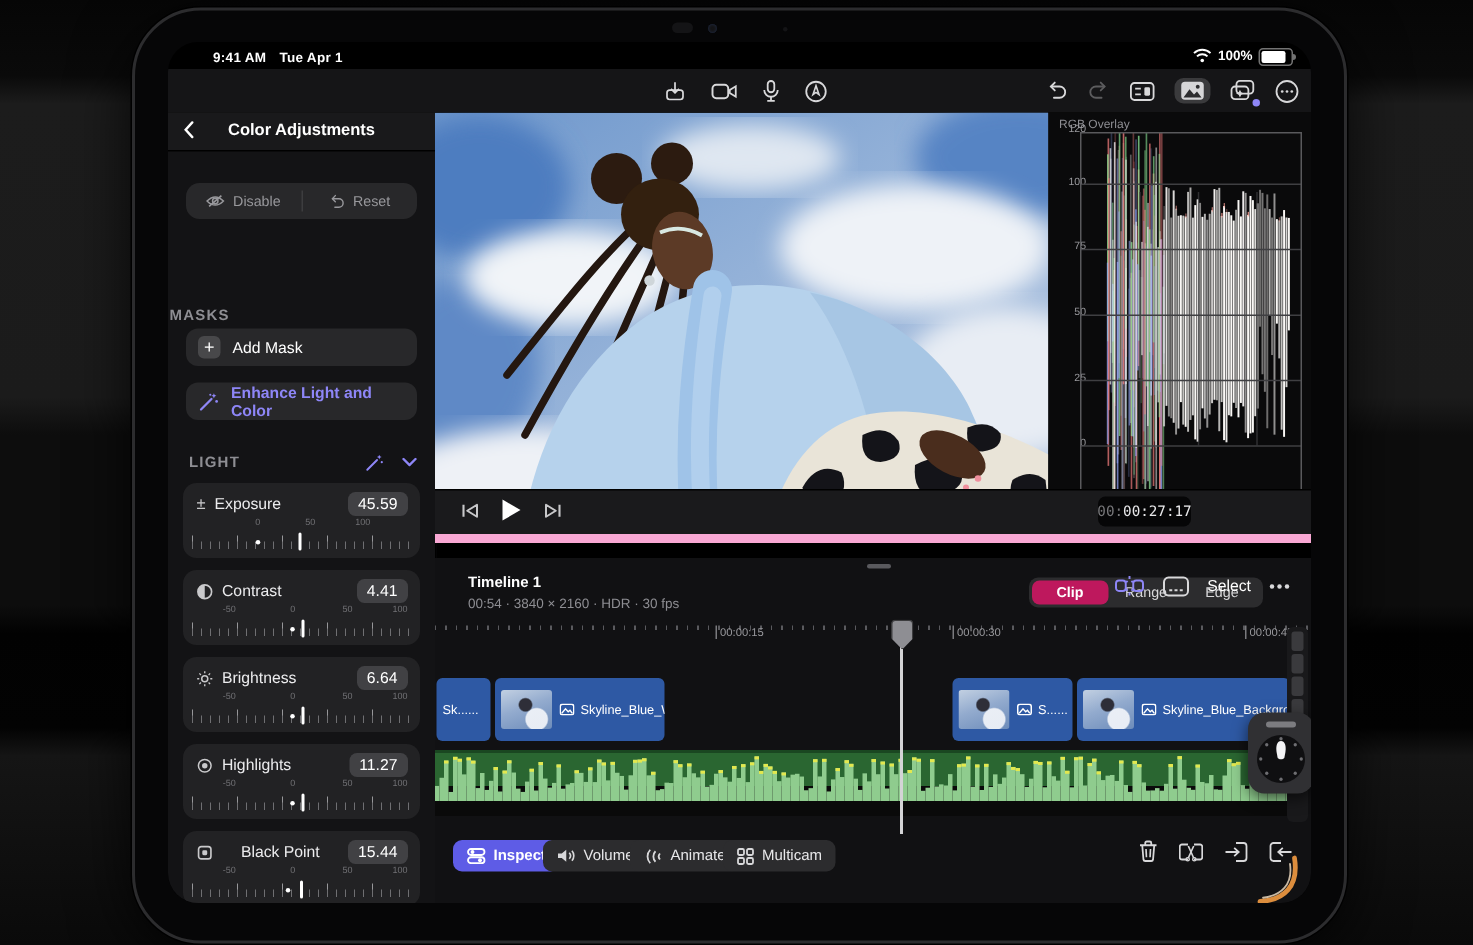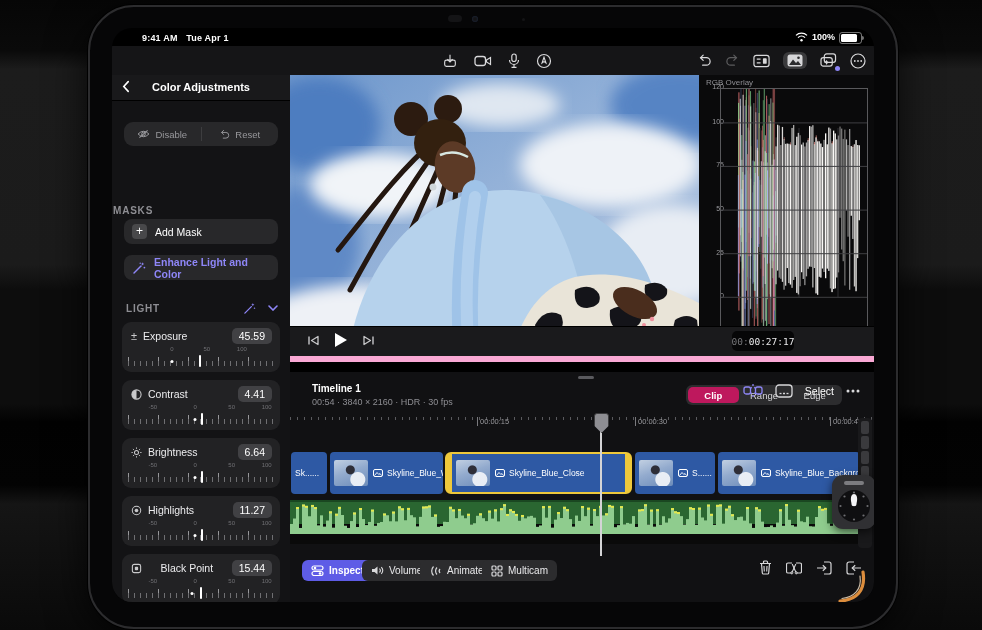--- a/index.html
+++ b/index.html
@@ -740,30 +740,20 @@
             <span class="cl-lab" style="padding-left:4px;">Sk......</span>
           </div>
           <div class="clip" style="left:40px;width:113px;">
             <span class="thumb"></span>
             <span class="cl-lab">
                 <svg width="10" height="8" viewBox="0 0 10 8">
                   <rect x="0.5" y="0.5" width="9" height="7" rx="1.5" fill="none" stroke="#fff" stroke-width="1"></rect>
                   <path d="M1.5 6.5 L4 3.5 L5.8 5.5 L7 4.5 L8.5 6.5" fill="none" stroke="#fff" stroke-width="0.9"></path>
                 </svg>
                 <span>Skyline_Blue_Wide</span>
-              </span>
-          </div>
-          <div class="clip selected" style="left:155px;width:187px;">
-            <span class="thumb"></span>
-            <span class="cl-lab">
-                <svg width="10" height="8" viewBox="0 0 10 8">
-                  <rect x="0.5" y="0.5" width="9" height="7" rx="1.5" fill="none" stroke="#fff" stroke-width="1"></rect>
-                  <path d="M1.5 6.5 L4 3.5 L5.8 5.5 L7 4.5 L8.5 6.5" fill="none" stroke="#fff" stroke-width="0.9"></path>
-                </svg>
-                <span>Skyline_Blue_Close</span>
               </span>
           </div>
           <div class="clip" style="left:345px;width:80px;">
             <span class="thumb"></span>
             <span class="cl-lab">
                 <svg width="10" height="8" viewBox="0 0 10 8">
                   <rect x="0.5" y="0.5" width="9" height="7" rx="1.5" fill="none" stroke="#fff" stroke-width="1"></rect>
                   <path d="M1.5 6.5 L4 3.5 L5.8 5.5 L7 4.5 L8.5 6.5" fill="none" stroke="#fff" stroke-width="0.9"></path>
                 </svg>
                 <span>S......</span>

